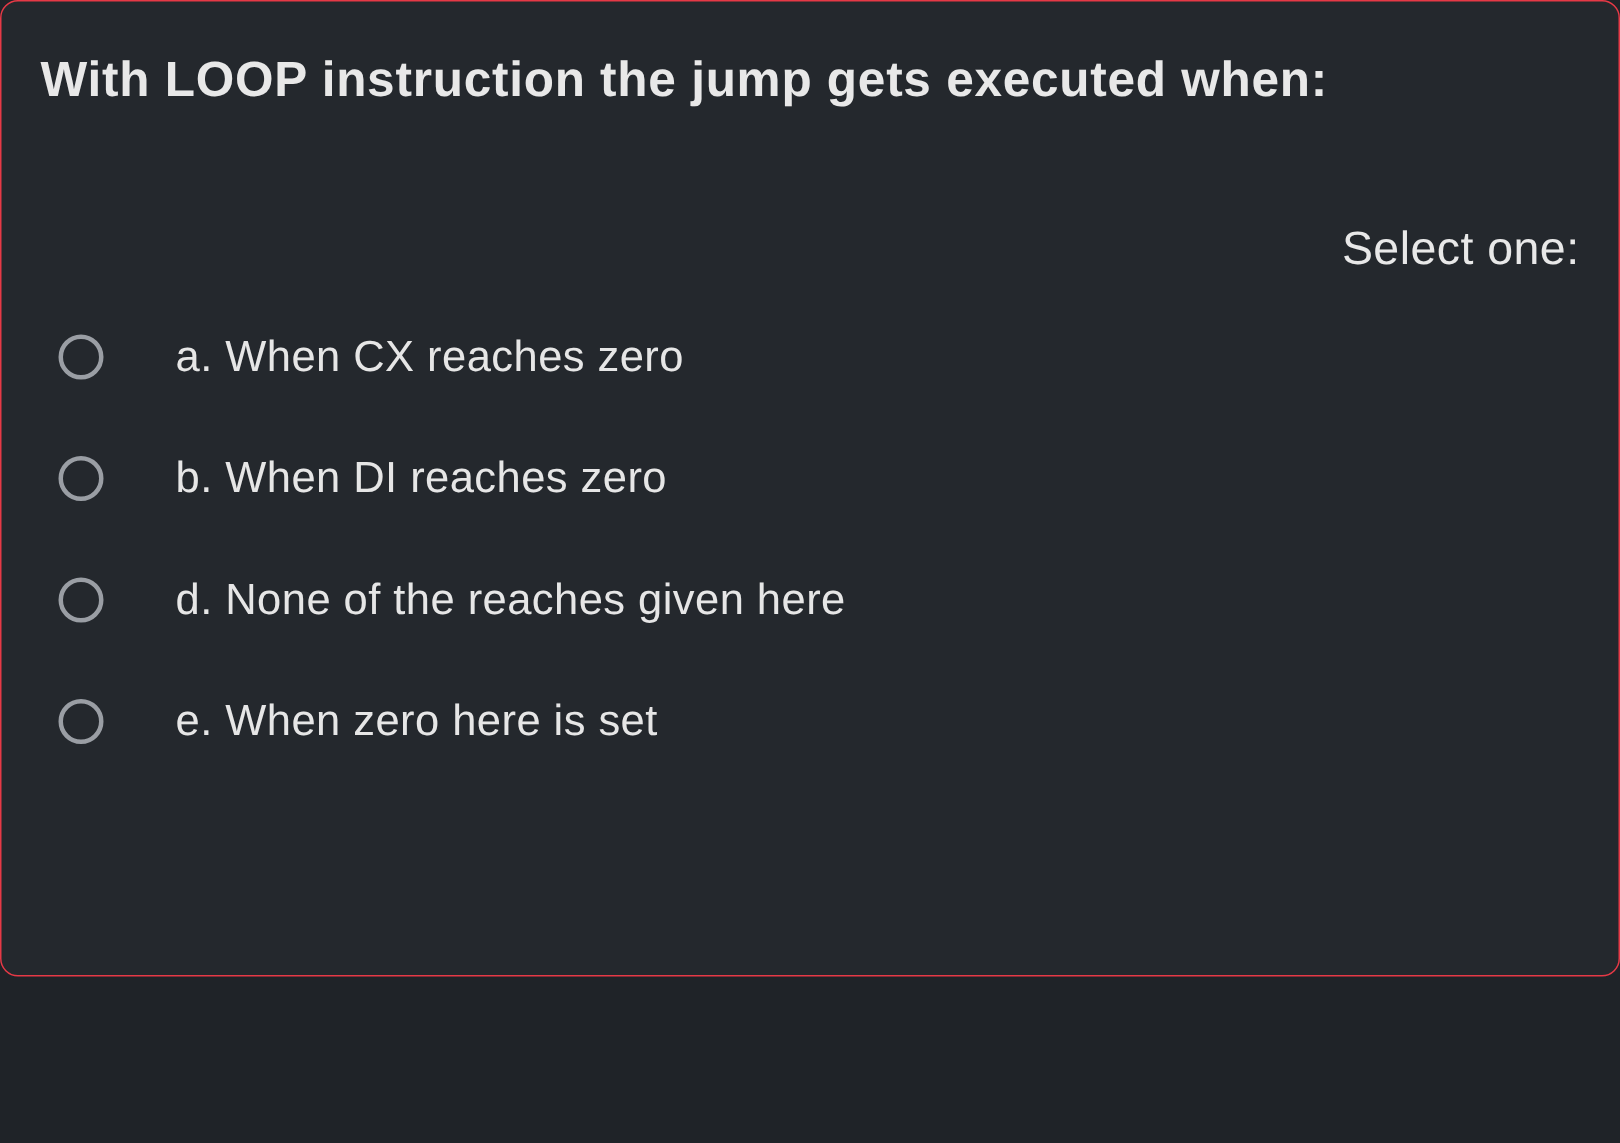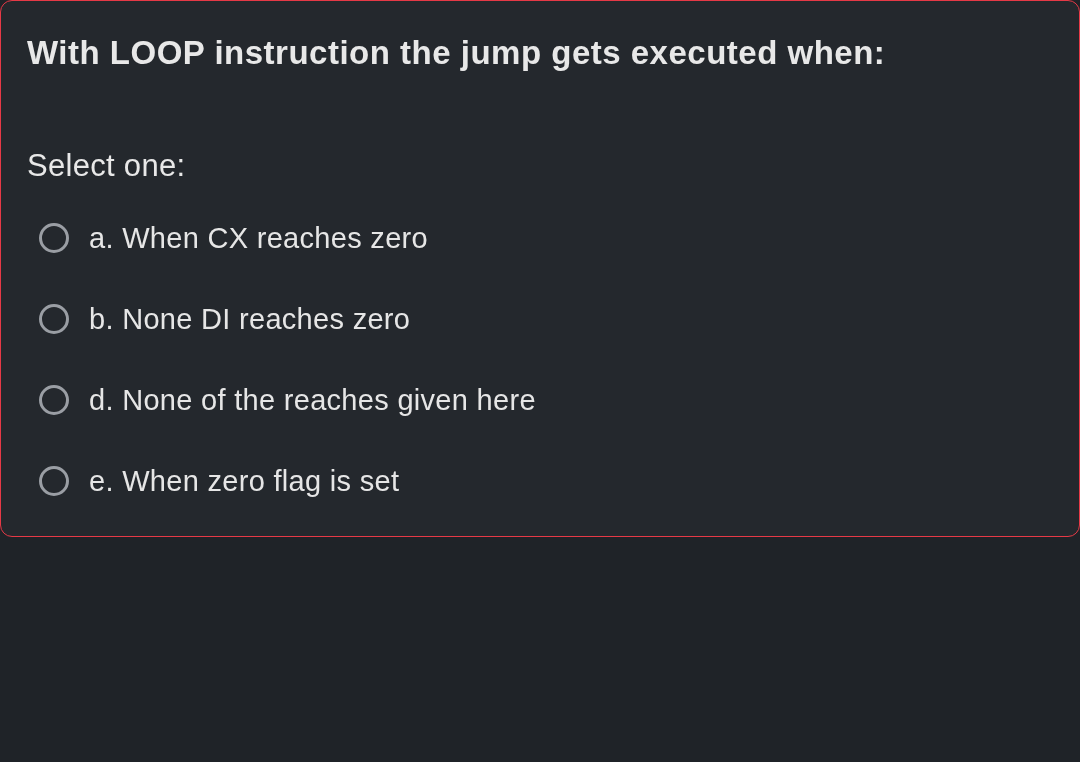--- a/index.html
+++ b/index.html
@@ -13,48 +13,49 @@
       height: 762px;
       font-family: 'Segoe UI', Tahoma, sans-serif;
       padding: 0;
       overflow: hidden;
     }
     .question-card {
       border: 1.5px solid #e63946;
       border-radius: 12px;
       margin: 0;
       padding: 30px 26px 20px 26px;
-      height: 537px;
+      height: 651px;
       background: #24282d;
     }
     .question-text {
       color: #e8e8e8;
       font-size: 33px;
       font-weight: 600;
       letter-spacing: 0.5px;
       margin-bottom: 72px;
       line-height: 1.35;
     }
     .prompt-label {
       color: #e8e8e8;
       font-size: 31px;
       font-weight: 500;
       margin-bottom: 38px;
       letter-spacing: 0.3px;
+      text-align: right;
     }
     .options {
       display: flex;
       flex-direction: column;
       gap: 48px;
       padding-left: 12px;
     }
     .option-row {
       display: flex;
       align-items: center;
-      gap: 20px;
+      gap: 48px;
       cursor: pointer;
     }
     .radio {
       width: 30px;
       height: 30px;
       border: 3px solid #9a9ea4;
       border-radius: 50%;
       background: transparent;
       flex-shrink: 0;
     }
@@ -78,35 +79,35 @@
       <span class="option-label">
         <span>a.</span>
         <span>When CX reaches zero</span>
       </span>
     </label>
 
     <label class="option-row">
       <span class="radio"></span>
       <span class="option-label">
         <span>b.</span>
-        <span>None DI reaches zero</span>
+        <span>When DI reaches zero</span>
       </span>
     </label>
 
 
     <label class="option-row">
       <span class="radio"></span>
       <span class="option-label">
         <span>d.</span>
         <span>None of the reaches given here</span>
       </span>
     </label>
 
     <label class="option-row">
       <span class="radio"></span>
       <span class="option-label">
         <span>e.</span>
-        <span>When zero flag is set</span>
+        <span>When zero here is set</span>
       </span>
     </label>
 
   </div>
 </div>
 
 </body></html>

